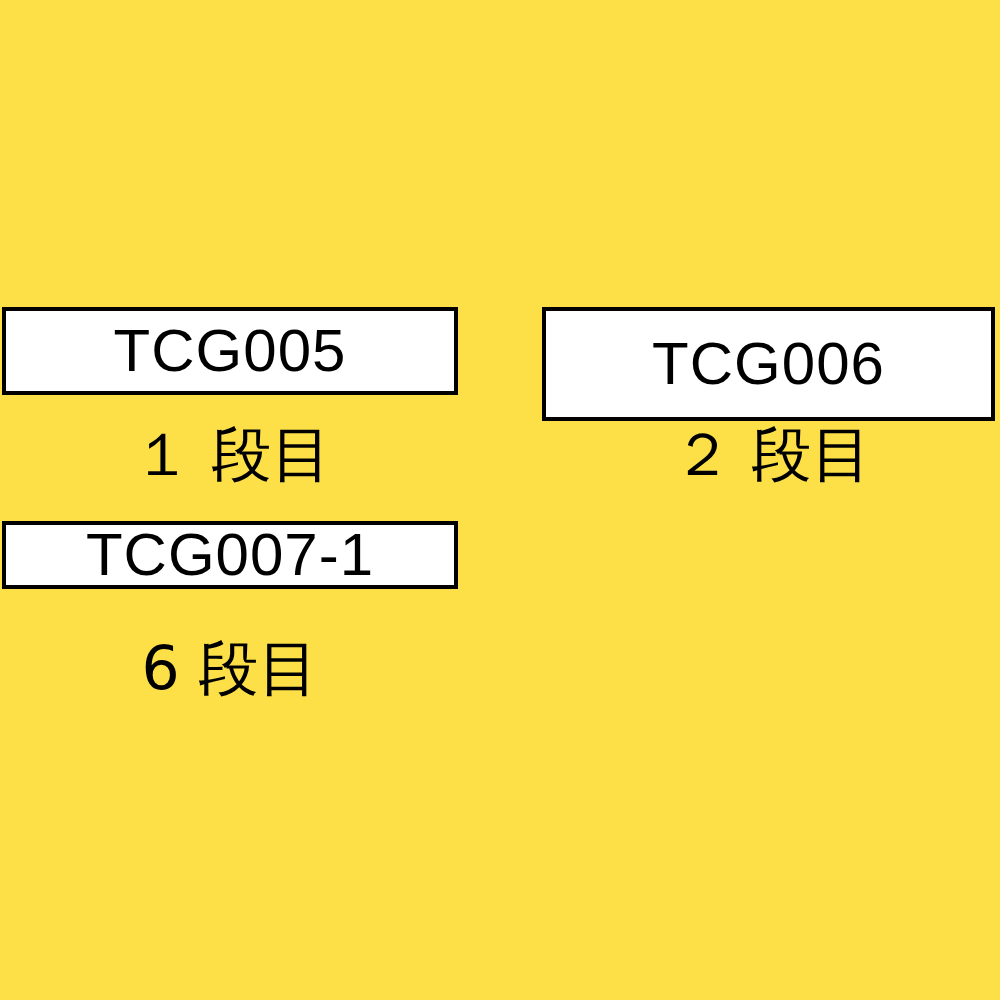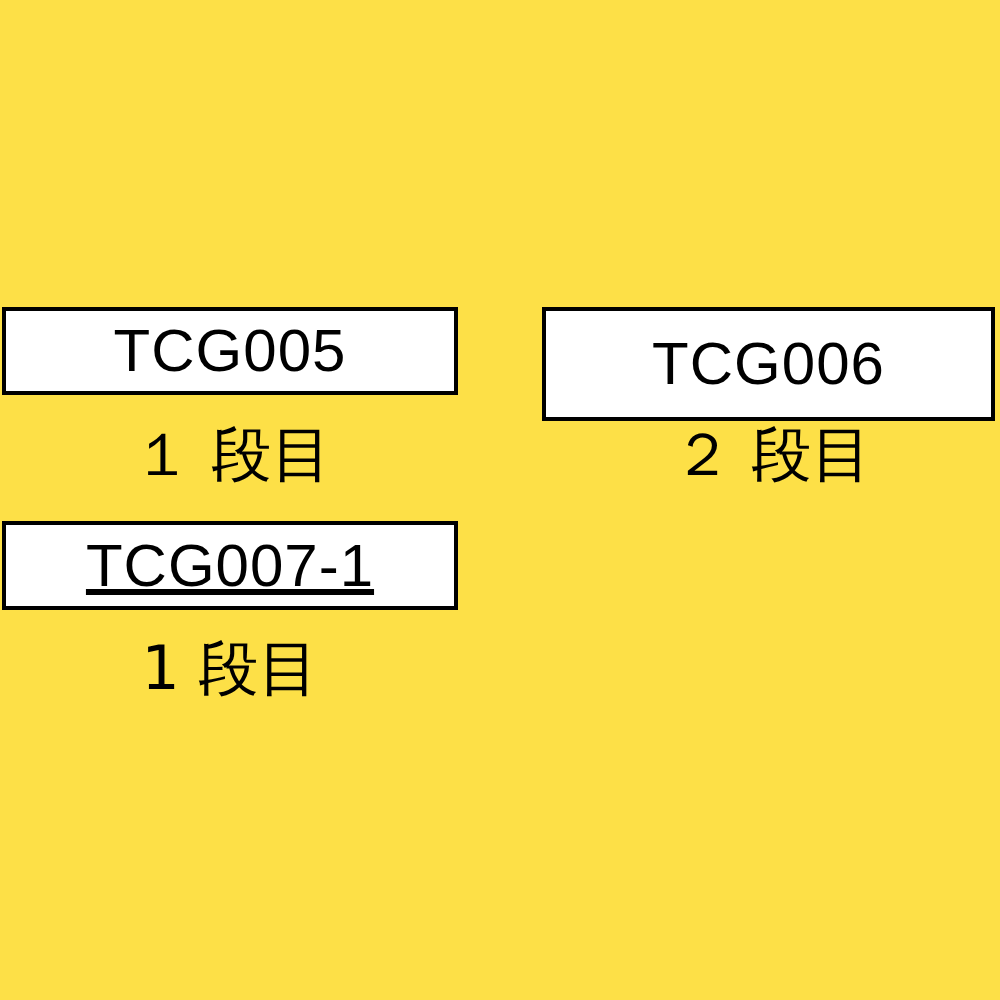--- a/index.html
+++ b/index.html
@@ -46,21 +46,21 @@
     line-height: 1;
     color: #000000;
     white-space: nowrap;
     text-align: center;
     transform: translateX(-50%);
   }
 
   
   .box-1 { left: 2px;   top: 307px; width: 456px; height: 88px; }
   .box-2 { left: 542px; top: 307px; width: 453px; height: 114px; }
-  .box-3 { left: 2px;   top: 521px; width: 456px; height: 89px; text-decoration: underline; }
+  .box-3 { left: 2px;   top: 521px; width: 456px; height: 68px; }
 
   .cap-1 { left: 232px; top: 424px; }
   .cap-2 { left: 772px; top: 424px; }
   .cap-3 { left: 230px; top: 638px; }
 </style>
 </head>
 <body>
 
 <div id="stage">
 
@@ -70,15 +70,15 @@
   <div class="caption cap-1">１ 段目</div>
 
   <div class="code-box box-2">
     <span class="code-text">TCG006</span>
   </div>
   <div class="caption cap-2">２ 段目</div>
 
   <div class="code-box box-3">
     <span class="code-text">TCG007-1</span>
   </div>
-  <div class="caption cap-3">1 段目</div>
+  <div class="caption cap-3">6 段目</div>
 
 </div>
 
 </body></html>

